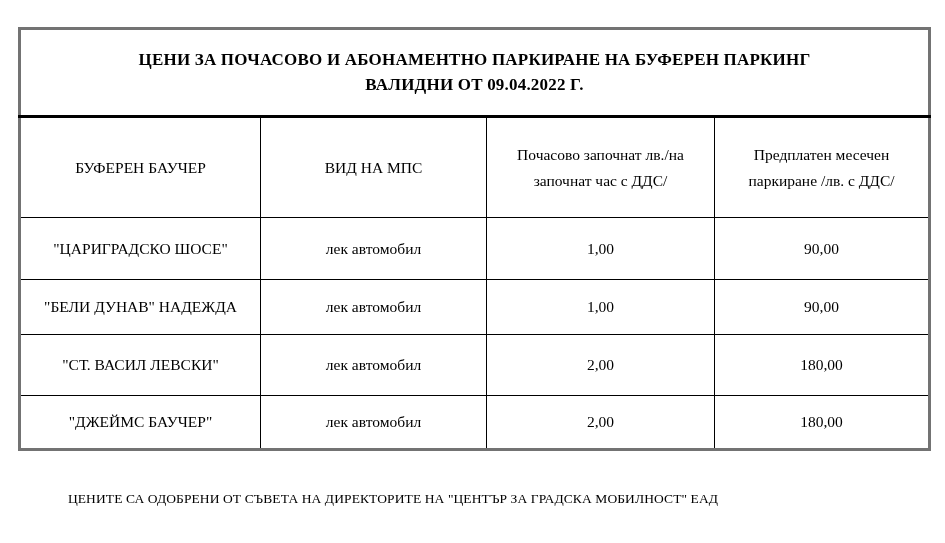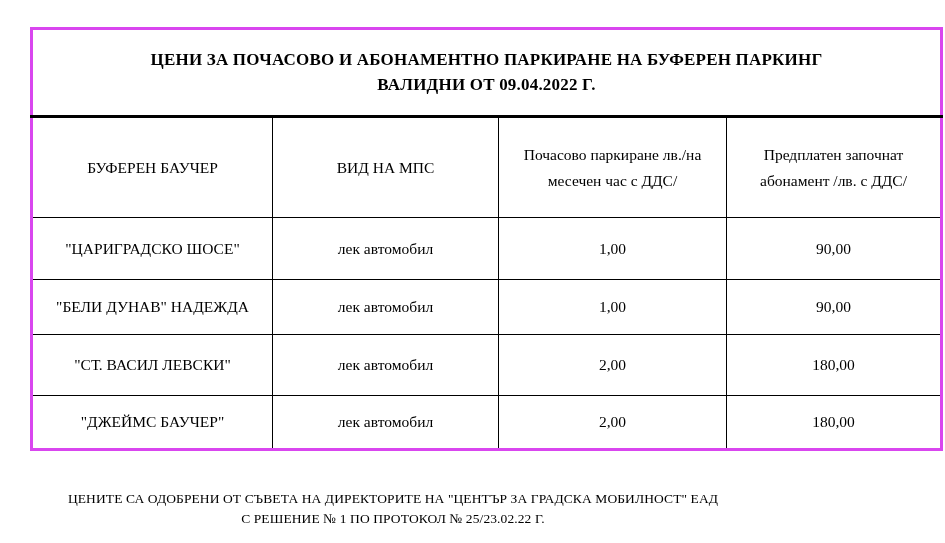--- a/index.html
+++ b/index.html
@@ -12,26 +12,26 @@
     overflow: hidden;
   }
   .page {
     position: relative;
     width: 945px;
     height: 543px;
     background: #ffffff;
   }
   table.price-table {
     position: absolute;
-    left: 30px;
+    left: 18px;
     top: 27px;
     width: 910px;
     border-collapse: collapse;
     table-layout: fixed;
-    border: 3px solid #d946ef;
+    border: 3px solid #737373;
   }
   table.price-table td,
   table.price-table th {
     border: 1px solid #000000;
     text-align: center;
     vertical-align: middle;
     font-size: 15.5px;
     font-weight: normal;
     padding: 2px 6px;
   }
@@ -78,22 +78,22 @@
     <tbody>
       <tr class="title-row">
         <td colspan="4">
           <div>ЦЕНИ ЗА ПОЧАСОВО И АБОНАМЕНТНО ПАРКИРАНЕ НА БУФЕРЕН ПАРКИНГ</div>
           <div>ВАЛИДНИ ОТ 09.04.2022 Г.</div>
         </td>
       </tr>
       <tr class="header-row">
         <th>БУФЕРЕН БАУЧЕР</th>
         <th>ВИД НА МПС</th>
-        <th>Почасово паркиране лв./на месечен час с ДДС/</th>
-        <th>Предплатен започнат абонамент /лв. с ДДС/</th>
+        <th>Почасово започнат лв./на започнат час с ДДС/</th>
+        <th>Предплатен месечен паркиране /лв. с ДДС/</th>
       </tr>
       <tr class="data-row r1">
         <td>"ЦАРИГРАДСКО ШОСЕ"</td>
         <td>лек автомобил</td>
         <td>1,00</td>
         <td>90,00</td>
       </tr>
       <tr class="data-row r2">
         <td>"БЕЛИ ДУНАВ" НАДЕЖДА</td>
         <td>лек автомобил</td>
@@ -110,16 +110,15 @@
         <td>"ДЖЕЙМС БАУЧЕР"</td>
         <td>лек автомобил</td>
         <td>2,00</td>
         <td>180,00</td>
       </tr>
     </tbody>
   </table>
 
   <div class="footer-note">
     <div>ЦЕНИТЕ СА ОДОБРЕНИ ОТ СЪВЕТА НА ДИРЕКТОРИТЕ НА "ЦЕНТЪР ЗА ГРАДСКА МОБИЛНОСТ" ЕАД</div>
-    <div>С РЕШЕНИЕ № 1 ПО ПРОТОКОЛ № 25/23.02.22 Г.</div>
   </div>
 
 </div>
 
 </body></html>

